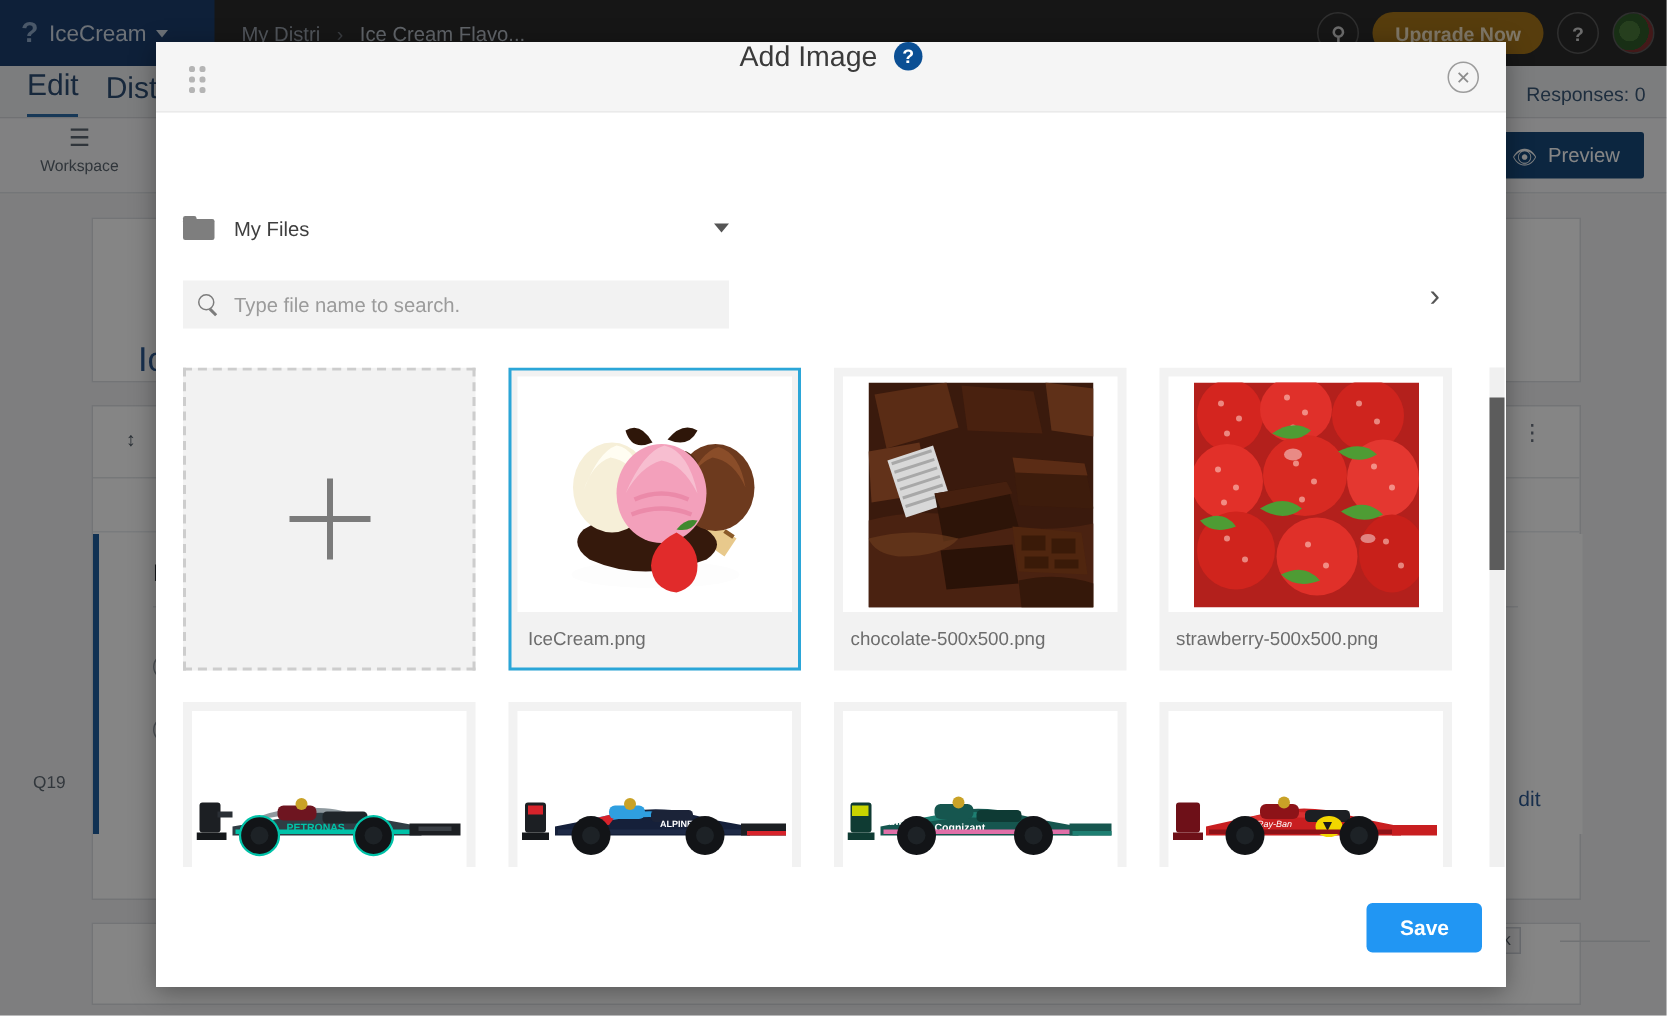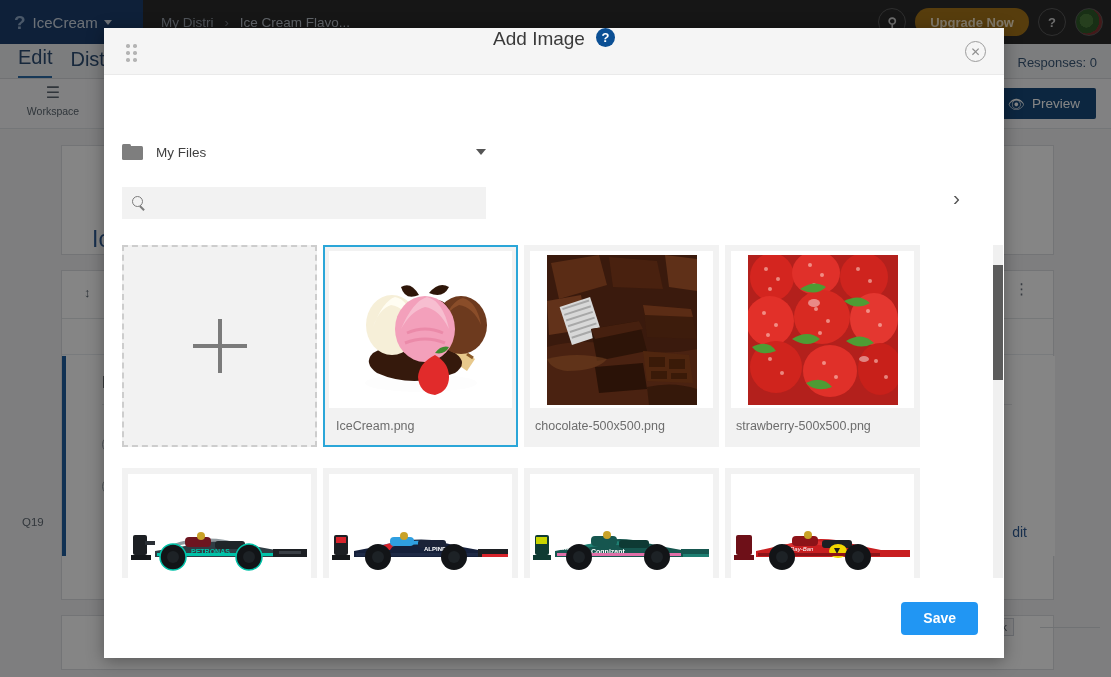--- a/index.html
+++ b/index.html
@@ -326,21 +326,21 @@
 
   
   .grid-scroll {
     position: absolute; left: 18px; top: 170px;
     width: 864px; height: 405px;
     overflow: hidden;
   }
   .grid {
     display: grid;
     grid-template-columns: repeat(4, 195px);
-    gap: 21px 6px;
+    gap: 21px 22px;
   }
   .tile {
     width: 195px; height: 202px;
     background: #f2f2f2;
     display: flex; flex-direction: column;
     position: relative;
   }
   .tile.upload {
     background: #f2f2f2;
     border: 2px dashed #cdcdcd;
@@ -383,21 +383,21 @@
   .scroll-thumb {
     position: absolute; right: 1px; top: 190px;
     width: 10px; height: 115px;
     background: #5c5c5c;
   }
 
   .modal-footer {
     height: 80px; min-height: 80px;
     background: #fff;
     display: flex; align-items: center; justify-content: flex-end;
-    padding-right: 26px;
+    padding-right: 16px;
   }
   .save-btn {
     height: 33px; padding: 0 22px;
     background: #2196f3; color: #fff;
     border: none; border-radius: 4px;
     font-family: "Liberation Sans", sans-serif;
     font-size: 14px; font-weight: bold;
     display: flex; align-items: center;
   }
 </style>
@@ -490,20 +490,21 @@
   <div class="modal-body">
 
     <div class="folder-row">
       <span class="folder-icon"></span>
       <span class="folder-label">My Files</span>
       <span class="folder-caret"></span>
     </div>
 
     <div class="search-box">
       <span class="search-icon"></span>
+      <input class="search-input" type="text" placeholder="Type file name to search." style="">
     </div>
 
     <div class="pager">
       <div class="pager-next">›</div>
     </div>
 
     <div class="grid-scroll">
       <div class="grid">
 
         <div class="tile upload">

